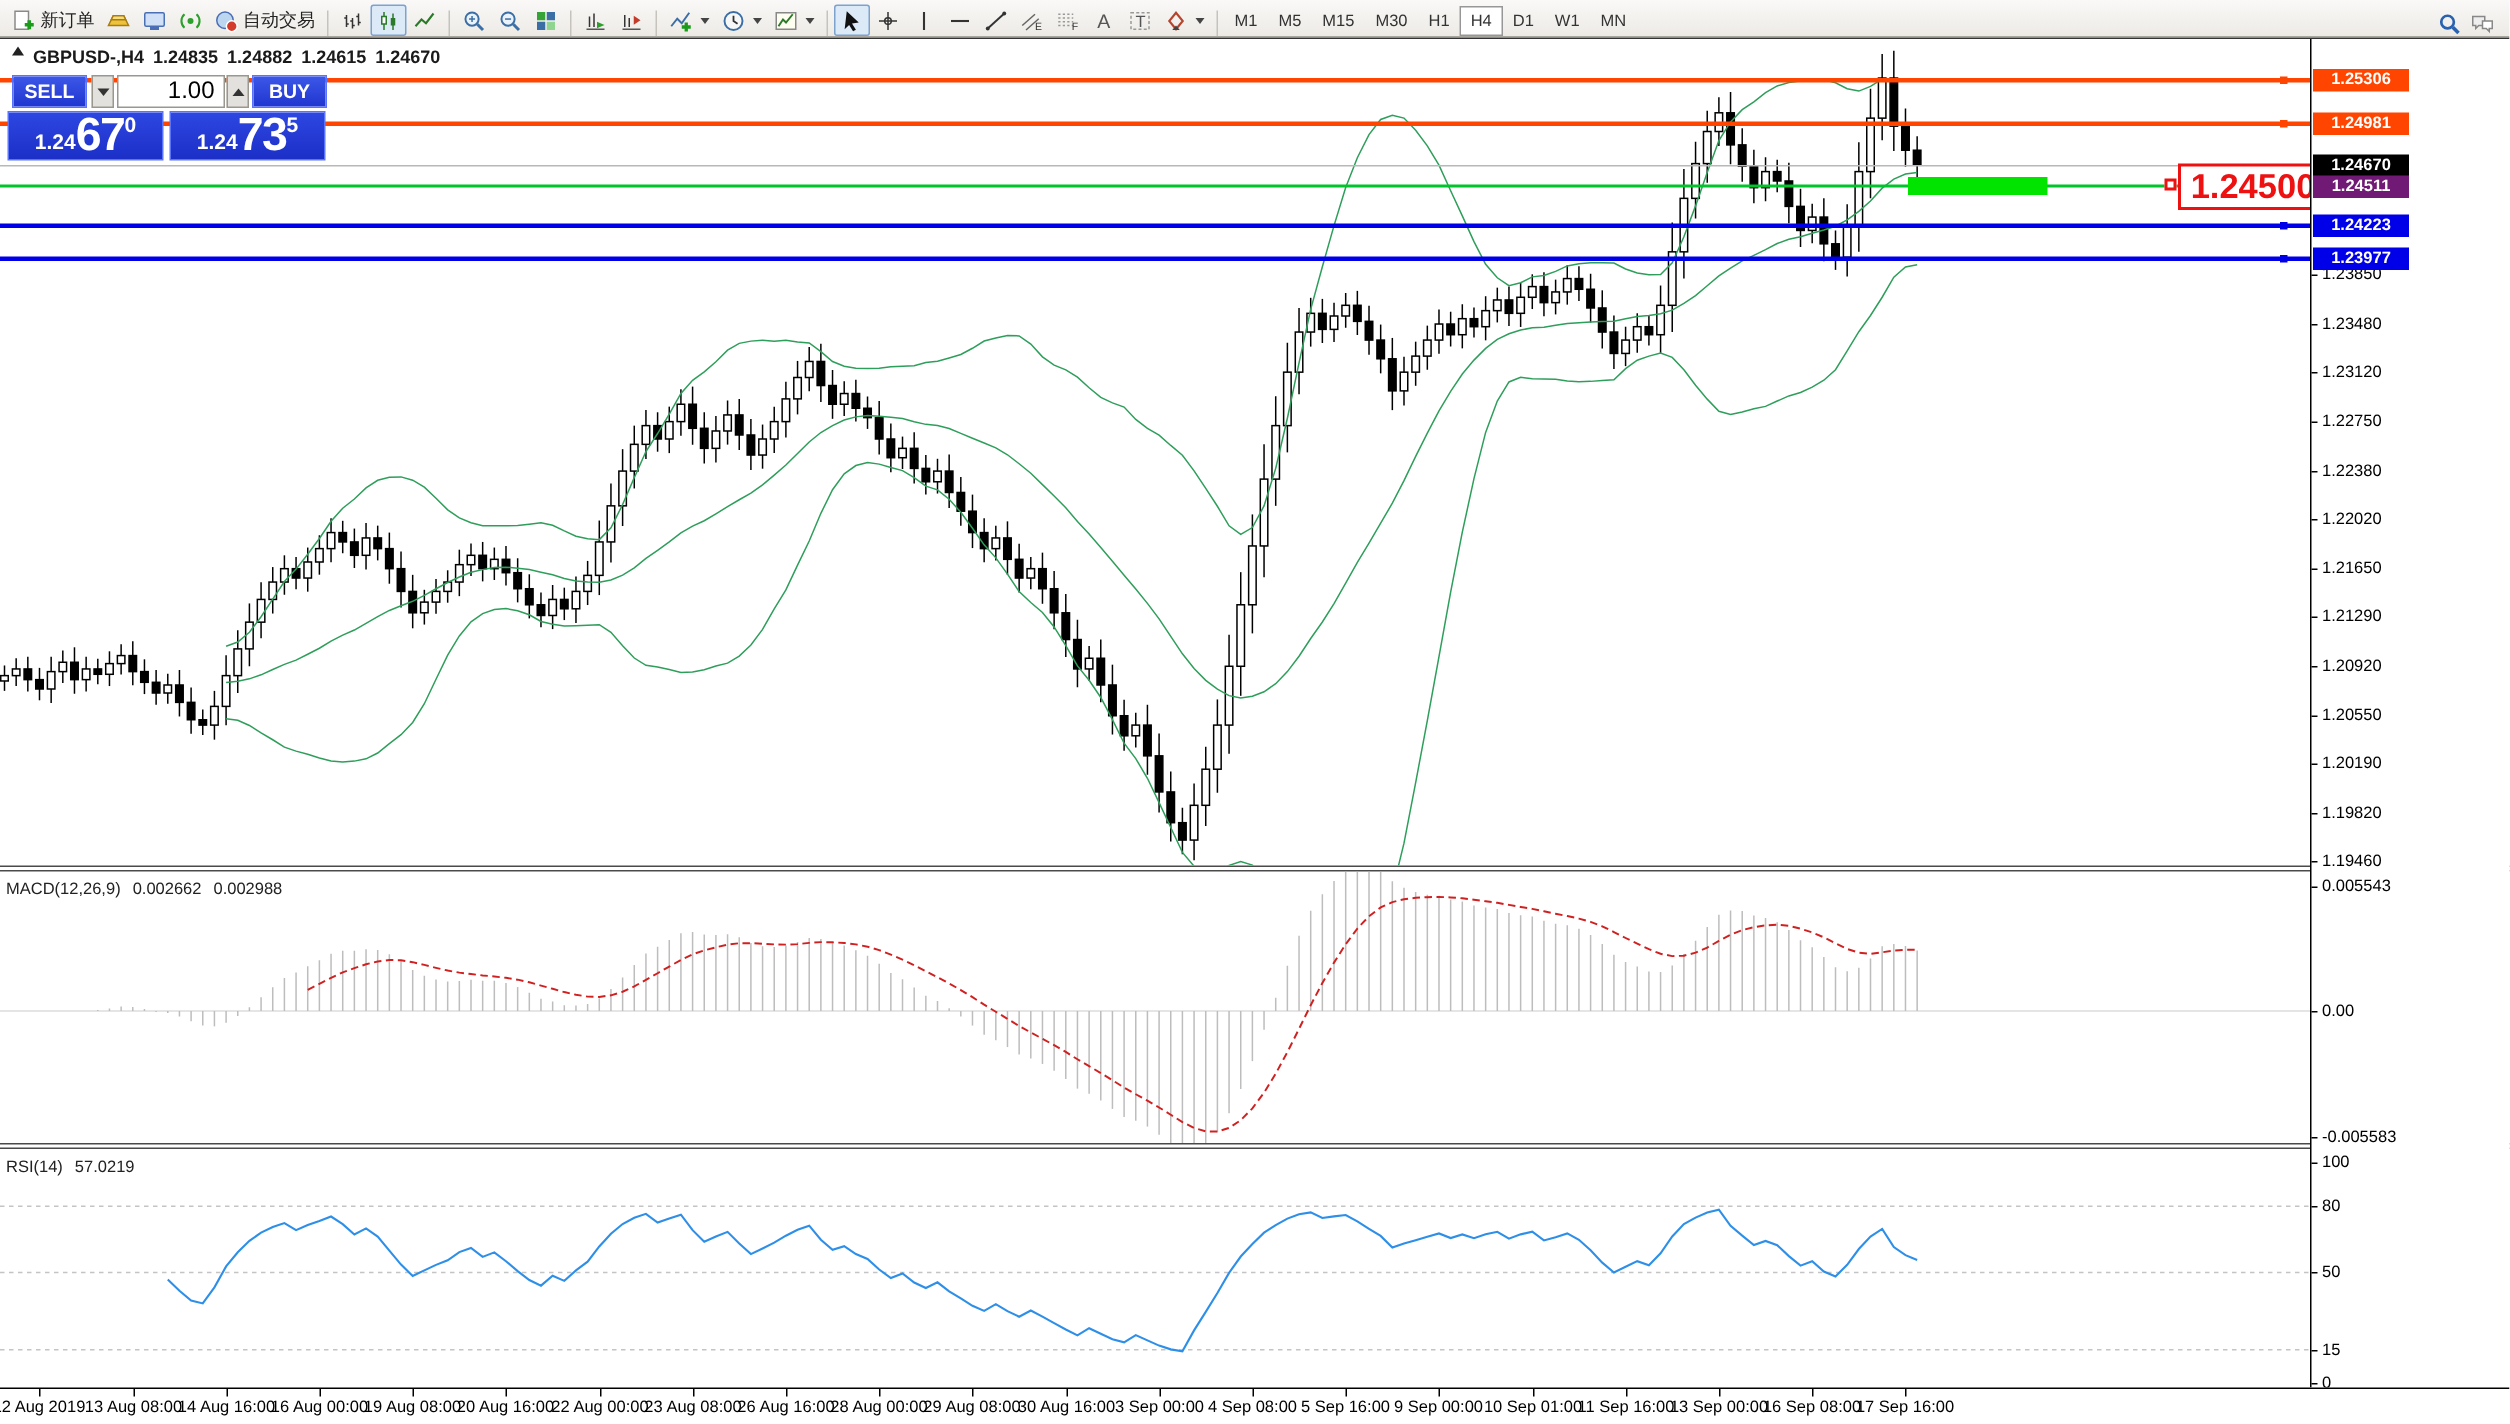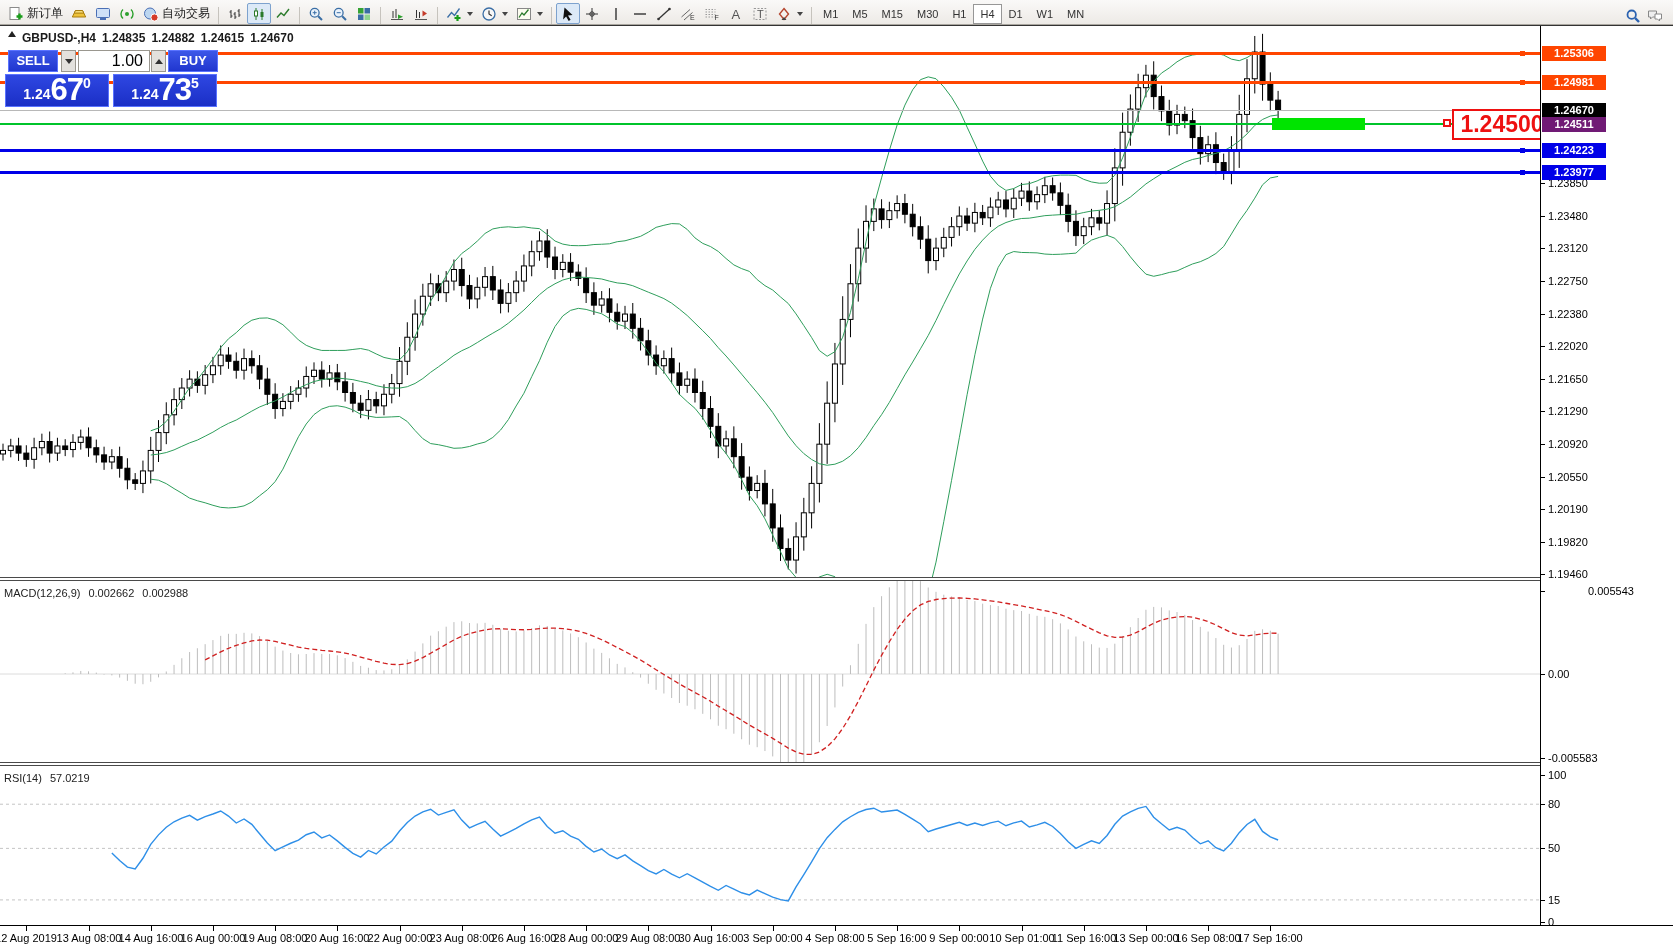--- a/index.html
+++ b/index.html
@@ -888,21 +888,21 @@
       <div class="axis-lab" style="top: 412px;">1.20920</div>
       <div class="axis-tick" style="top: 451px;"></div>
       <div class="axis-lab" style="top: 445px;">1.20550</div>
       <div class="axis-tick" style="top: 483px;"></div>
       <div class="axis-lab" style="top: 477px;">1.20190</div>
       <div class="axis-tick" style="top: 516px;"></div>
       <div class="axis-lab" style="top: 510px;">1.19820</div>
       <div class="axis-tick" style="top: 548px;"></div>
       <div class="axis-lab" style="top: 542px;">1.19460</div>
       <div class="axis-tick" style="top: 565px;"></div>
-      <div class="axis-lab" style="top: 559px; margin-left: 40px;">0.005543</div>
+      <div class="axis-lab" style="top: 559px;">0.005543</div>
       <div class="axis-tick" style="top: 648px;"></div>
       <div class="axis-lab" style="top: 642px;">0.00</div>
       <div class="axis-tick" style="top: 732px;"></div>
       <div class="axis-lab" style="top: 726px;">-0.005583</div>
       <div class="axis-tick" style="top: 749px;"></div>
       <div class="axis-lab" style="top: 743px;">100</div>
       <div class="axis-tick" style="top: 778px;"></div>
       <div class="axis-lab" style="top: 772px;">80</div>
       <div class="axis-tick" style="top: 822px;"></div>
       <div class="axis-lab" style="top: 816px;">50</div>

